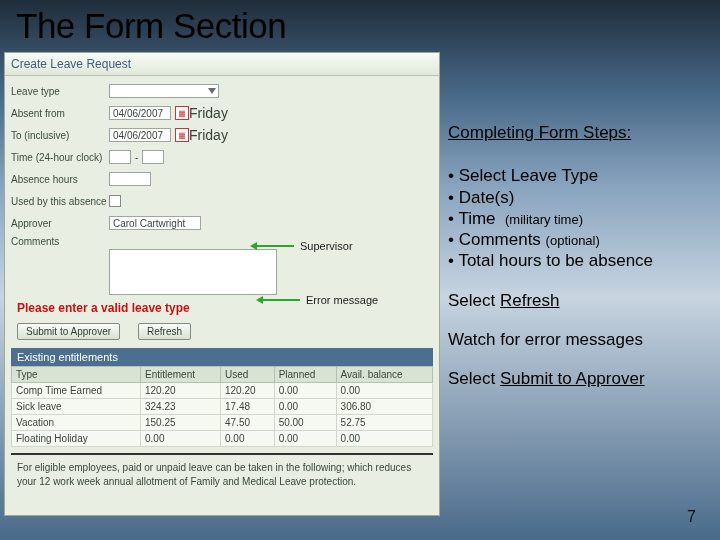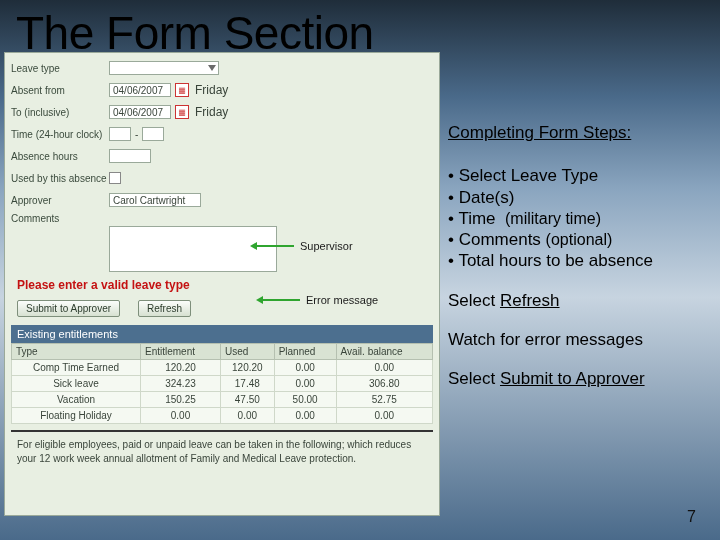--- a/index.html
+++ b/index.html
@@ -4,74 +4,75 @@
 <style>
   * { box-sizing: border-box; margin: 0; padding: 0; }
   html, body { width: 720px; height: 540px; overflow: hidden; font-family: Arial, Helvetica, sans-serif; }
   body {
     background: linear-gradient(to bottom, #1f2d3a 0%, #4a6a8a 18%, #8aa5bf 35%, #c7d4e0 55%, #4a6a8a 100%);
     position: relative;
   }
   .title {
     position: absolute; top: 6px; left: 16px;
     font-family: "Arial Narrow", Arial, sans-serif;
-    font-size: 46px; font-weight: 400; color: #000; letter-spacing: -0.5px;
+    font-size: 35px; font-weight: 400; color: #000; letter-spacing: -0.5px;
   }
   .form-panel {
     position: absolute; top: 52px; left: 4px; width: 436px; height: 464px;
     background: #e8efe2; border: 1px solid #9aa99a; font-size: 10px; color: #39443a;
     overflow: hidden;
   }
   .form-header {
     background: linear-gradient(to bottom,#f6fbf6 0%,#e0e9da 100%);
     border-bottom: 1px solid #b5c0b0; padding: 4px 6px; font-size: 12px; color: #3d5e7e;
   }
   .form-body { padding: 4px 6px; }
   .row { display: flex; align-items: center; height: 22px; }
   .row .lab { width: 98px; color: #3a4a3c; }
   .sel { background: #fff; border: 1px solid #9aa99a; width: 76px; height: 14px; position: relative; }
   .sel::after { content:""; position:absolute; right:2px; top:3px; border-left:4px solid transparent; border-right:4px solid transparent; border-top:6px solid #6a6a6a; }
   .txt { background:#fff; border:1px solid #9aa99a; height:14px; padding:0 3px; font-size:10px; display:flex; align-items:center; }
   .cal { width:14px; height:14px; background:#fff; border:1px solid #c33; margin-left:4px; display:inline-flex; align-items:center; justify-content:center; font-size:8px; color:#c33; }
-  .day { margin-left:6px; font-size:12px; }
+  .day { margin-left:0; font-size:14px; }
   .tiny { width:22px; }
   .chk { width:12px; height:12px; background:#fff; border:1px solid #888; }
   .comments-box { width:168px; height:46px; background:#fff; border:1px solid #9aa99a; margin-left:98px; margin-top:2px; }
   .error { color:#c41212; font-weight:bold; font-size:12px; padding:6px 0 6px 6px; }
   .btns { display:flex; gap:18px; padding: 2px 6px 8px; }
   .btn { background:linear-gradient(#fbfdfb,#d7e1d1); border:1px solid #7e8f7b; padding:2px 8px; font-size:10px; color:#2d3d2d; border-radius:2px; }
   .ent-hdr { background:#4c6f8f; color:#fff; padding:3px 6px; font-size:11px; }
   table.ent { width:100%; border-collapse:collapse; font-size:10px; }
   table.ent th { background:#d9e3d3; border:1px solid #b5c0b0; text-align:left; padding:2px 4px; font-weight:normal; }
-  table.ent td { border:1px solid #cfd8c9; padding:2px 4px; background:#f5f9f2;text-align:center; }
+  table.ent td { border:1px solid #cfd8c9; padding:2px 4px; background:#f5f9f2; }
   .eligible { padding:6px; font-size:10px; border-top:2px solid #333; margin-top:6px; line-height:1.35; }
   .eligible .pts { margin-left:26px; margin-top:4px; }
   .arrow { width:38px; height:2px; background:#2fa52f; position:relative; display:inline-block; margin-left:6px; }
   .arrow::before { content:""; position:absolute; left:-6px; top:-3px; border-top:4px solid transparent; border-bottom:4px solid transparent; border-right:7px solid #2fa52f; }
   .annot { font-size:11px; color:#1a1a1a; }
   .supervisor-anno { position:absolute; left:250px; top:240px; display:flex; align-items:center; }
   .error-anno { position:absolute; left:256px; top:294px; display:flex; align-items:center; }
   .steps {
     position:absolute; left:448px; top:122px; width:266px; color:#000;
     font-size:17px; line-height:1.25;
   }
   .steps h4 { text-decoration:underline; font-weight:normal; font-size:17px; margin-bottom:22px; }
   .steps ul { list-style:none; }
   .steps li::before { content:"• "; }
-  .steps .sm { font-size:16px; }
+  .steps .sm { font-size:13px; }
   .steps .action { margin-top:18px; }
   .pg { position:absolute; right:24px; bottom:14px; font-size:16px; color:#111; }
   .u { text-decoration: underline; }
 </style>
 </head>
 <body>
 
 <div class="title">The Form Section</div>
 
 <div class="form-panel">
+  <div class="form-header">Create Leave Request</div>
   <div class="form-body">
 
     <div class="row">
       <span class="lab">Leave type</span>
       <span class="sel" style="width:110px"></span>
     </div>
 
     <div class="row">
       <span class="lab">Absent from</span>
       <span class="txt" style="width:62px">04/06/2007</span>

